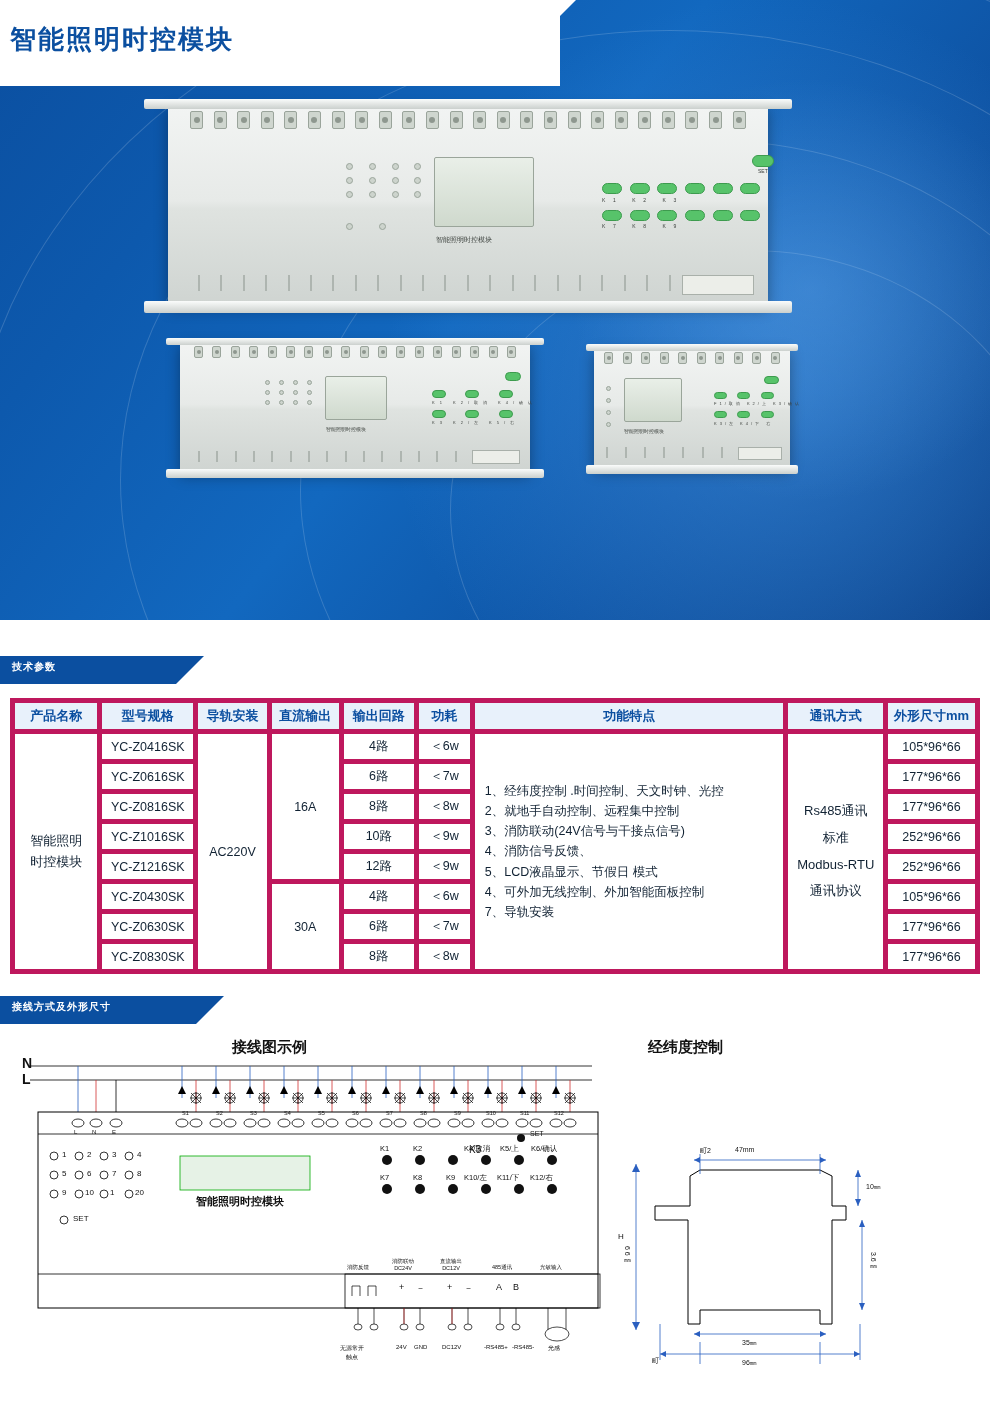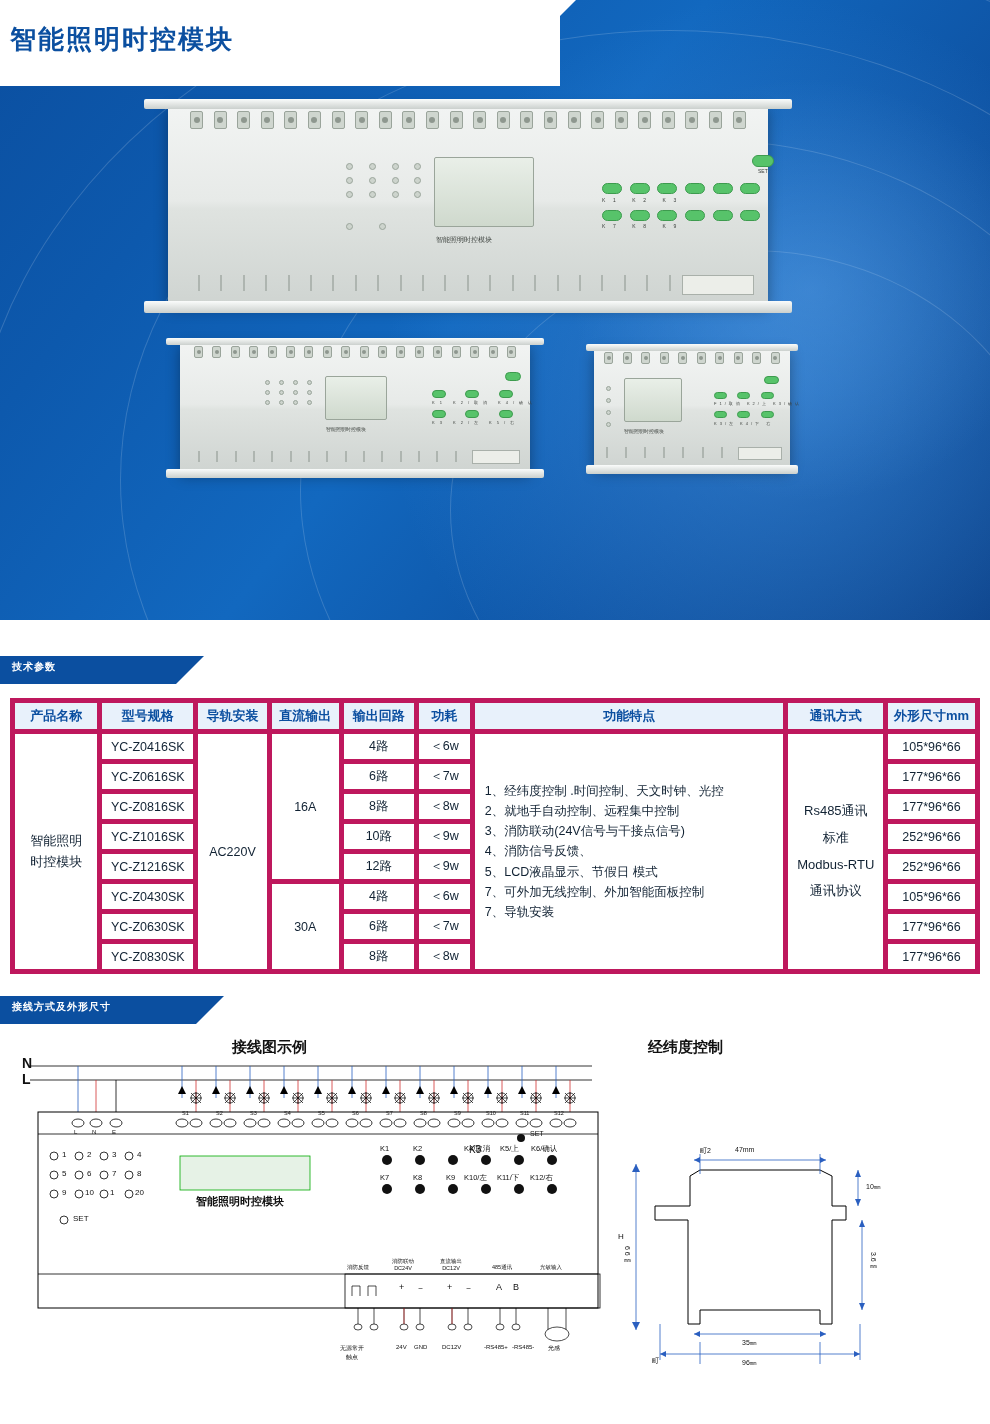--- a/index.html
+++ b/index.html
@@ -526,21 +526,21 @@
       <td rowspan="8">AC220V</td>
       <td rowspan="5">16A</td>
       <td>4路</td>
       <td>＜6w</td>
       <td class="feat" rowspan="8">
         <div>1、经纬度控制 .时间控制、天文时钟、光控</div>
         <div>2、就地手自动控制、远程集中控制</div>
         <div>3、消防联动(24V信号与干接点信号)</div>
         <div>4、消防信号反馈、</div>
         <div>5、LCD液晶显示、节假日 模式</div>
-        <div>7、可外加无线控制、外加智能面板控制</div>
+        <div>4、可外加无线控制、外加智能面板控制</div>
         <div>7、导轨安装</div>
       </td>
       <td class="comm" rowspan="8">
         <div>Rs485通讯</div>
         <div>标准</div>
         <div>Modbus-RTU</div>
         <div>通讯协议</div>
       </td>
       <td>105*96*66</td>
     </tr>

